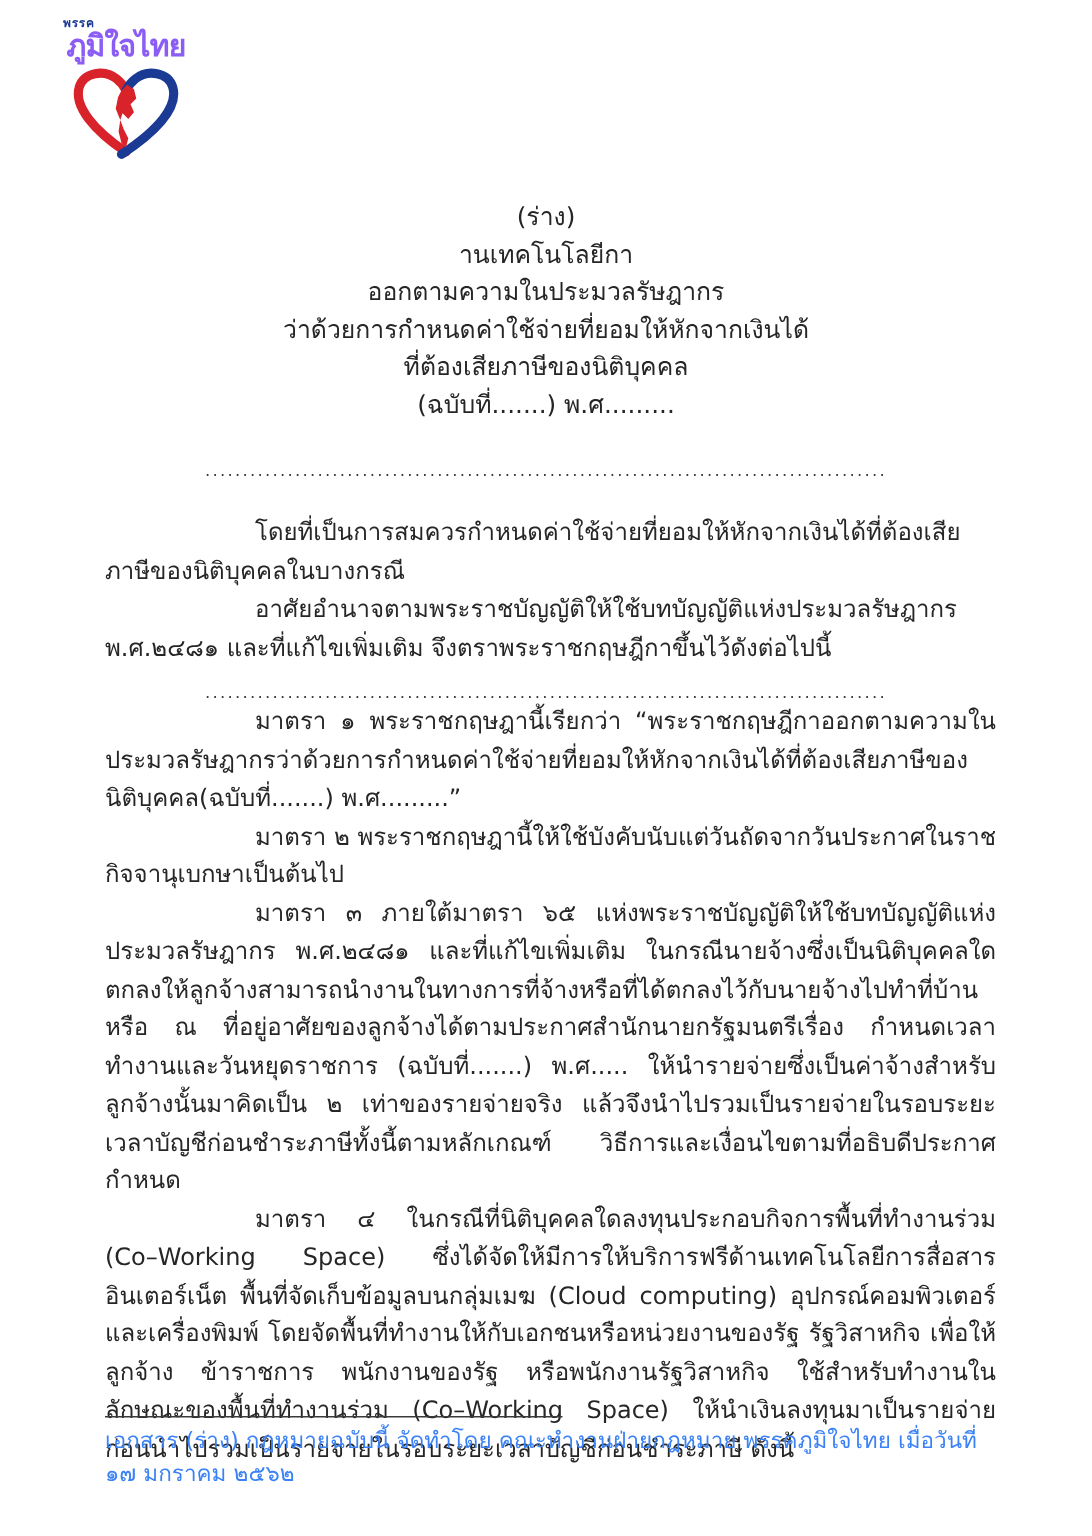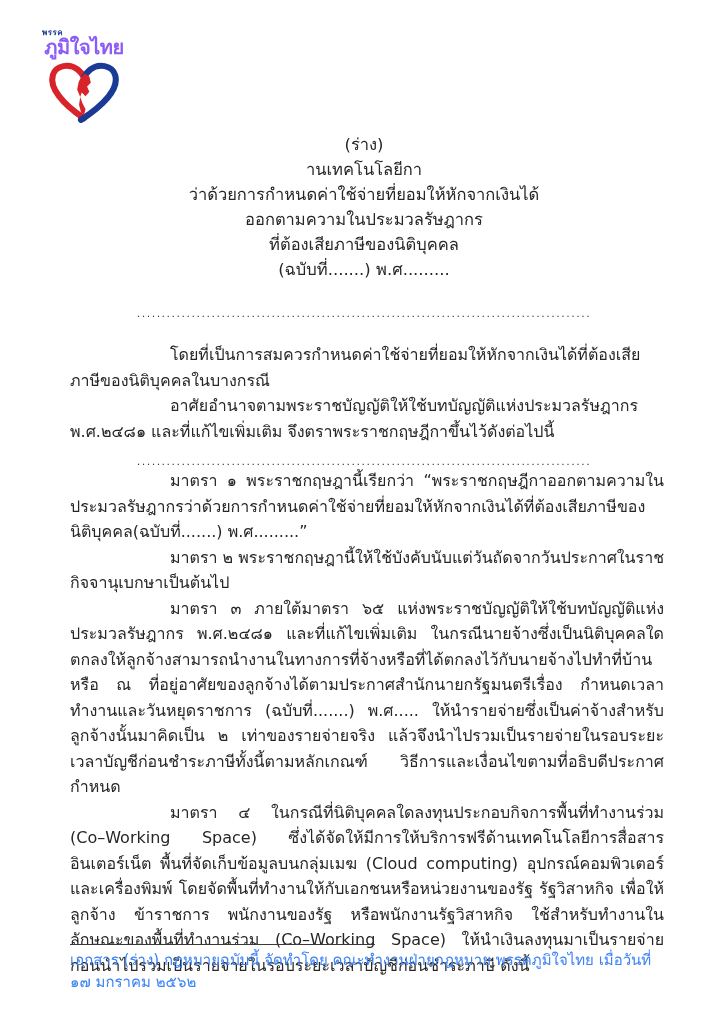--- a/index.html
+++ b/index.html
@@ -14,21 +14,20 @@
     position: relative;
     width: 728px; height: 1024px;
     background: #ffffff;
   }
   
   .logo {
     position: absolute;
     top: 12px; left: 38px;
     width: 92px;
     text-align: center;
-    margin-top: 17px;
   }
   .logo-wordmark { line-height: 1; }
   .logo-small {
     display: block;
     font-size: 8px;
     font-weight: bold;
     color: #1a3a94;
     text-align: left;
     margin-left: 4px;
     letter-spacing: 0.5px;
@@ -111,22 +110,22 @@
         <path d="M50 24 C 52 20 54 17 58 14 C 69 5 87 8 91 21 C 96 38 78 59 46 80" fill="none" stroke="#1a3a94" stroke-width="8" stroke-linecap="round"></path>
 
         <path d="M46 24 L51 19 L57 23 L59 31 L54 36 L57 43 L52 49 L47 44 L45 50 L48 58 L52 66 L50 74 L46 70 L43.5 60 L45 50 L41 40 L43 30 Z" fill="#d8232a"></path>
       </svg>
     </div>
   </div>
 
   <div class="title-block">
     <div>(ร่าง)</div>
     <div>านเทคโนโลยีกา</div>
+    <div>ออกตามความในประมวลรัษฎากร</div>
     <div>ว่าด้วยการกำหนดค่าใช้จ่ายที่ยอมให้หักจากเงินได้</div>
-    <div>ออกตามความในประมวลรัษฎากร</div>
     <div>ที่ต้องเสียภาษีของนิติบุคคล</div>
     <div>(ฉบับที่.......) พ.ศ.........</div>
   </div>
 
   <div class="dotted-sep sep-1">...........................................................................................</div>
 
   <div class="body-text preamble">
     <p>โดยที่เป็นการสมควรกำหนดค่าใช้จ่ายที่ยอมให้หักจากเงินได้ที่ต้องเสียภาษีของนิติบุคคลในบางกรณี</p>
     <p>อาศัยอำนาจตามพระราชบัญญัติให้ใช้บทบัญญัติแห่งประมวลรัษฎากร พ.ศ.๒๔๘๑ และที่แก้ไขเพิ่มเติม จึงตราพระราชกฤษฎีกาขึ้นไว้ดังต่อไปนี้</p>
   </div>

